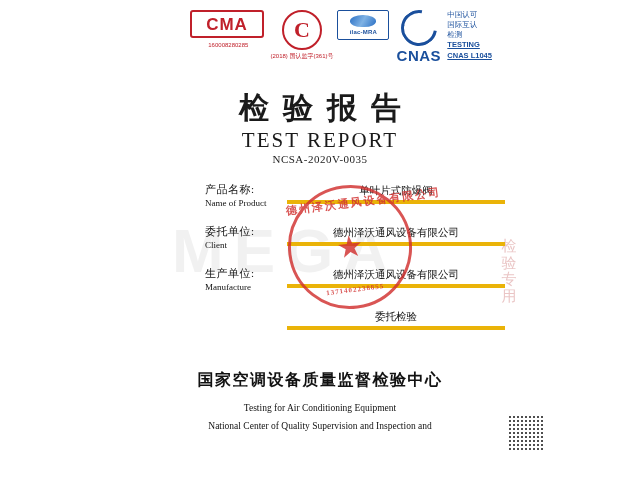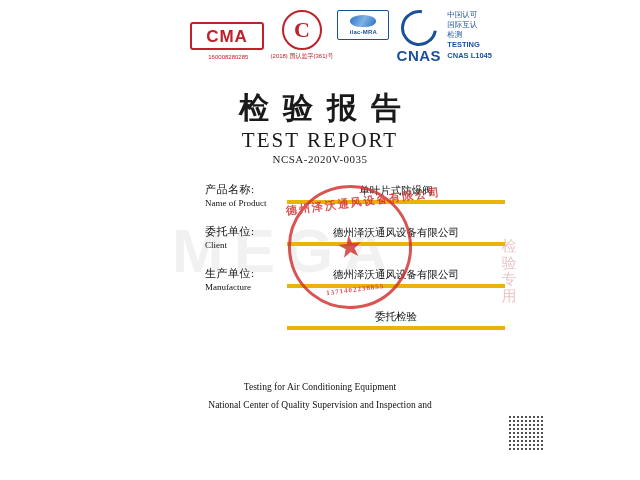--- a/index.html
+++ b/index.html
@@ -32,21 +32,21 @@
     align-items: flex-start;
     justify-content: space-between;
   }
   .mark {
     position: relative;
     text-align: center;
     line-height: 1;
   }
 
   
-  .mark-cma { width: 78px; margin-top: 12px; }
+  .mark-cma { width: 78px; }
   .cma-box {
     width: 74px; height: 28px;
     border: 2px solid #c0202a;
     border-radius: 3px;
     display: flex; align-items: center; justify-content: center;
     color: #c0202a;
     font-family: "Liberation Sans", sans-serif;
     font-weight: bold;
     font-size: 17px;
     letter-spacing: 1px;
@@ -133,21 +133,21 @@
 
   
   .mark-acc { width: 74px; text-align: left; }
   .acc-line {
     color: #1a4f9c;
     font-family: "Liberation Sans", sans-serif;
     font-size: 7.5px;
     line-height: 1.35;
     white-space: nowrap;
   }
-  .acc-line.bold { font-weight: bold; }
+  .acc-line.bold { font-weight: bold; text-decoration: underline; }
 
   
   .title-cn {
     position: absolute;
     top: 88px; left: 0; right: 0;
     text-align: center;
     font-family: "Liberation Serif", serif;
     font-size: 30px;
     font-weight: bold;
     letter-spacing: 14px;
@@ -398,20 +398,21 @@
     </div>
   </div>
 
   <div class="stamp-red">
     <div class="stamp-arc-top">德州泽沃通风设备有限公司</div>
     <div class="stamp-star">★</div>
     <div class="stamp-arc-bottom">1371402238855</div>
   </div>
 
   <div class="footer">
+    <div class="footer-cn">国家空调设备质量监督检验中心</div>
     <div class="footer-en">
       <div>Testing for Air Conditioning Equipment</div>
       <div>National Center of Quality Supervision and Inspection and</div>
     </div>
   </div>
 
   <div class="qr"></div>
 
 </div>
 

